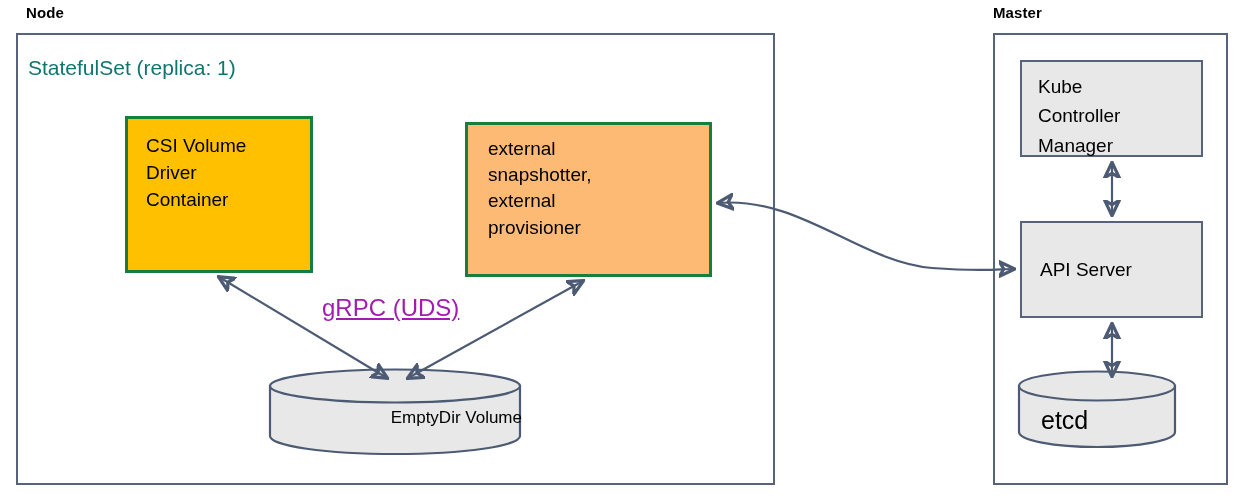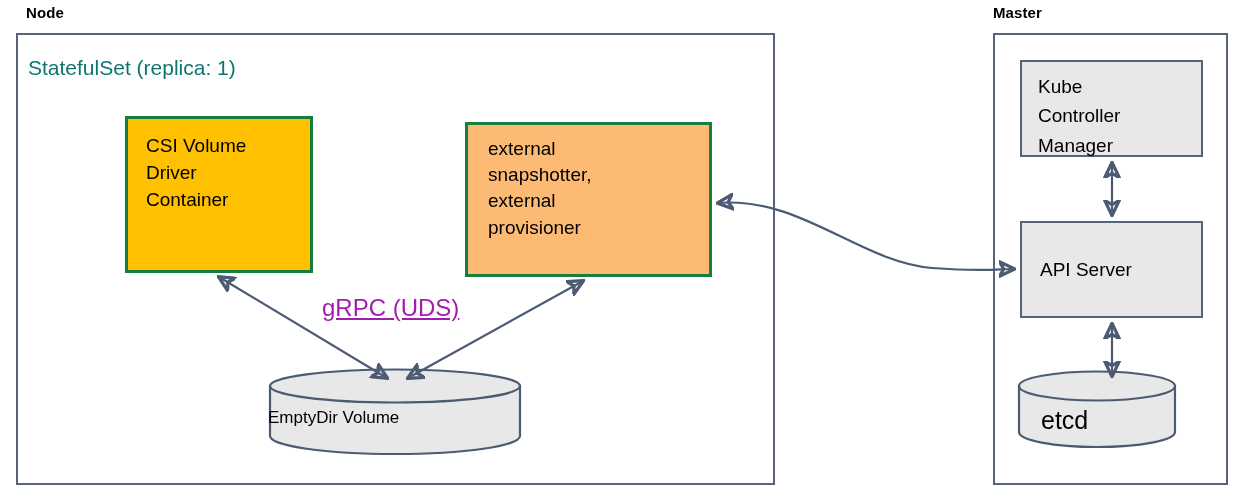--- a/index.html
+++ b/index.html
@@ -80,21 +80,21 @@
     position: absolute;
   }
   .cylinder svg {
     display: block;
     overflow: visible;
   }
   .cylinder-label {
     position: absolute;
     left: 0;
     width: 100%;
-    text-align: left;
+    text-align: right;
     color: #000000;
     white-space: nowrap;
     pointer-events: none;
   }
 
   
   .edge-label {
     position: absolute;
     font-size: 24px;
     color: #a21caf;

